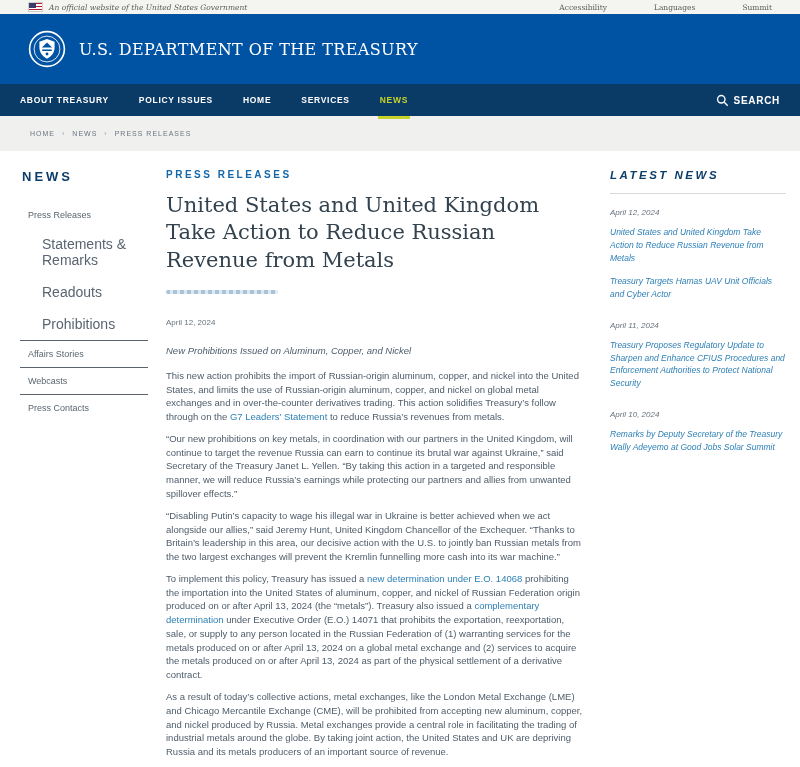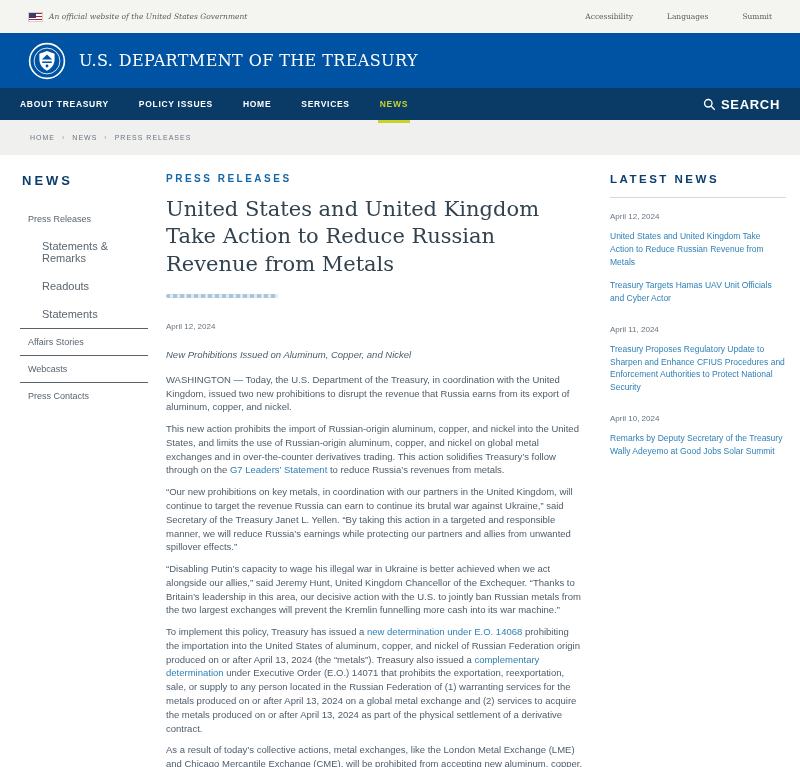--- a/index.html
+++ b/index.html
@@ -11,68 +11,68 @@
     --title-color:#32424e;
     --body-color:#4e5d6b;
     --link-color:#2e80b6;
     --muted:#68737e;
   }
   *{margin:0;padding:0;box-sizing:border-box;}
   html,body{width:800px;}
   body{font-family:"Liberation Sans",sans-serif;background:#fff;color:var(--body-color);}
 
   
-  .topbar{height:33px;background:#f4f4f1;display:flex;align-items:center;
+  .topbar{height:14px;background:#f4f4f1;display:flex;align-items:center;
     font-family:"DejaVu Serif",serif;font-style:italic;font-size:7.5px;color:#5c5c58;
     padding:0 28px;justify-content:space-between;}
   .topbar-left{display:flex;align-items:center;gap:6px;}
   .flag{width:15px;height:10px;display:inline-block;position:relative;flex:none;
     background:repeating-linear-gradient(#b22234 0 1.4px,#ffffff 1.4px 2.9px);border:0.5px solid #d0d0cc;}
   .flag .canton{position:absolute;top:0;left:0;width:6.5px;height:5px;background:#3c3b6e;}
   .topbar-links{display:flex;gap:34px;font-style:normal;font-family:"DejaVu Serif",serif;}
-  .topbar-links a{color:#5c5c58;text-decoration:none;cursor:pointer;}
+  .topbar-links a{color:#5c5c58;text-decoration:none;cursor:pointer;margin-left:13px;}
 
   
-  .header{height:55px;background:var(--blue-header);display:flex;align-items:center;padding:0 28px;gap:13px;}
+  .header{height:70px;background:var(--blue-header);display:flex;align-items:center;padding:0 28px;gap:13px;}
   .seal{flex:none;width:38px;height:38px;}
   .wordmark{font-family:"DejaVu Serif",serif;color:#fff;font-size:16px;letter-spacing:0.4px;font-weight:500;}
 
   
   .nav{height:32px;background:var(--navy);display:flex;align-items:center;padding:0 20px;}
   .nav-items{display:flex;gap:30px;align-items:center;flex:1;}
   .nav-item{font-size:8.5px;font-weight:bold;letter-spacing:0.7px;color:#fff;text-decoration:none;cursor:pointer;position:relative;line-height:32px;}
   .nav-item.active{color:var(--accent);}
   .news-underline{position:absolute;left:-2px;right:-2px;bottom:-3px;height:3px;background:var(--accent);}
-  .search{display:flex;align-items:center;gap:5px;color:#fff;font-size:13px;font-weight:bold;letter-spacing:0.7px;cursor:pointer;}
+  .search{display:flex;align-items:center;gap:5px;color:#fff;font-size:10px;font-weight:bold;letter-spacing:0.7px;cursor:pointer;}
 
   
   .breadcrumb-bar{height:35px;background:#f0f0ee;display:flex;align-items:center;padding:0 30px;}
   .breadcrumb{font-size:7px;letter-spacing:1px;color:#6a7580;display:flex;gap:7px;align-items:center;}
   .breadcrumb a{color:#6a7580;text-decoration:none;cursor:pointer;}
   .crumb-sep{color:#9aa3ab;}
 
   
   .layout{display:flex;align-items:flex-start;background:#fff;}
   .sidebar{width:148px;flex:none;padding:18px 0 0 20px;}
   .side-heading{font-size:13px;font-weight:bold;letter-spacing:3px;color:var(--heading-navy);margin-bottom:18px;padding-left:2px;}
   .side-item{display:block;font-size:9px;color:#5a6570;text-decoration:none;cursor:pointer;padding:8px 0 8px 8px;}
-  .side-item.sub{padding-left:22px;font-size:11px;}
+  .side-item.sub{padding-left:22px;font-size:14px;}
   .side-item.divided{border-top:1px solid #5a636c;}
 
   .main{width:452px;flex:none;padding:18px 16px 20px 18px;}
   .kicker{font-size:10px;font-weight:bold;letter-spacing:2.5px;color:var(--kicker-blue);margin-bottom:12px;}
   .article-title{font-family:"DejaVu Serif",serif;font-weight:400;font-size:21px;line-height:1.3;color:var(--title-color);margin-bottom:16px;}
   .title-divider{width:112px;height:4px;margin-bottom:24px;
     background:repeating-linear-gradient(90deg,#a9c4d8 0 4px,#dde8f0 4px 7px);border-radius:2px;}
   .article-date{font-size:8px;color:var(--muted);margin-bottom:18px;}
   .article-subtitle{font-size:9.5px;font-style:italic;color:#4d5d6c;text-align:left;margin-bottom:13px;}
   .para{font-size:9.5px;line-height:1.45;color:var(--body-color);margin-bottom:8px;}
   .inline-link{color:var(--link-color);text-decoration:none;cursor:pointer;}
 
-  .right{flex:1;padding:18px 14px 0 10px;}
+  .right{flex:1;padding:18px 14px 0 10px;font-style:italic;}
   .latest-heading{font-size:11.5px;font-weight:bold;letter-spacing:2.5px;color:var(--heading-navy);
     padding-bottom:12px;border-bottom:1px solid #d7dadd;margin-bottom:14px;}
   .news-date{font-size:8px;color:var(--muted);margin-bottom:9px;}
   .news-group{margin-bottom:20px;}
   .news-link{display:block;font-size:8.5px;line-height:1.5;color:var(--link-color);text-decoration:none;cursor:pointer;margin-bottom:11px;}
 </style>
 </head>
 <body>
 
 <div class="topbar">
@@ -128,34 +128,33 @@
   </div>
 </div>
 
 <div class="layout">
 
   <div class="sidebar">
     <div class="side-heading">NEWS</div>
     <a class="side-item">Press Releases</a>
     <a class="side-item sub">Statements &amp; Remarks</a>
     <a class="side-item sub">Readouts</a>
-    <a class="side-item sub">Statements</a>
+    <a class="side-item sub">Prohibitions</a>
     <a class="side-item divided">Affairs Stories</a>
     <a class="side-item divided">Webcasts</a>
     <a class="side-item divided">Press Contacts</a>
   </div>
 
   <div class="main">
     <div class="kicker">PRESS RELEASES</div>
     <h1 class="article-title">United States and United Kingdom Take Action to Reduce Russian Revenue from Metals</h1>
     <div class="title-divider"></div>
     <div class="article-date">April 12, 2024</div>
     <div class="article-subtitle">New Prohibitions Issued on Aluminum, Copper, and Nickel</div>
 
-    <p class="para"><span>WASHINGTON — Today, the U.S. Department of the Treasury, in coordination with the United Kingdom, issued two new prohibitions to disrupt the revenue that Russia earns from its export of aluminum, copper, and nickel.</span></p>
 
     <p class="para"><span>This new action prohibits the import of Russian-origin aluminum, copper, and nickel into the United States, and limits the use of Russian-origin aluminum, copper, and nickel on global metal exchanges and in over-the-counter derivatives trading. This action solidifies Treasury’s follow through on the </span><a class="inline-link">G7 Leaders’ Statement</a><span> to reduce Russia’s revenues from metals.</span></p>
 
     <p class="para"><span>“Our new prohibitions on key metals, in coordination with our partners in the United Kingdom, will continue to target the revenue Russia can earn to continue its brutal war against Ukraine,” said Secretary of the Treasury Janet L. Yellen. “By taking this action in a targeted and responsible manner, we will reduce Russia’s earnings while protecting our partners and allies from unwanted spillover effects.”</span></p>
 
     <p class="para"><span>“Disabling Putin’s capacity to wage his illegal war in Ukraine is better achieved when we act alongside our allies,” said Jeremy Hunt, United Kingdom Chancellor of the Exchequer. “Thanks to Britain’s leadership in this area, our decisive action with the U.S. to jointly ban Russian metals from the two largest exchanges will prevent the Kremlin funnelling more cash into its war machine.”</span></p>
 
     <p class="para"><span>To implement this policy, Treasury has issued a </span><a class="inline-link">new determination under E.O. 14068</a><span> prohibiting the importation into the United States of aluminum, copper, and nickel of Russian Federation origin produced on or after April 13, 2024 (the “metals”).  Treasury also issued a </span><a class="inline-link">complementary determination</a><span> under Executive Order (E.O.) 14071 that prohibits the exportation, reexportation, sale, or supply to any person located in the Russian Federation of (1) warranting services for the metals produced on or after April 13, 2024 on a global metal exchange and (2) services to acquire the metals produced on or after April 13, 2024 as part of the physical settlement of a derivative contract.</span></p>
 
     <p class="para"><span>As a result of today’s collective actions, metal exchanges, like the London Metal Exchange (LME) and Chicago Mercantile Exchange (CME), will be prohibited from accepting new aluminum, copper, and nickel produced by Russia. Metal exchanges provide a central role in facilitating the trading of industrial metals around the globe. By taking joint action, the United States and UK are depriving Russia and its metals producers of an important source of revenue.</span></p>

